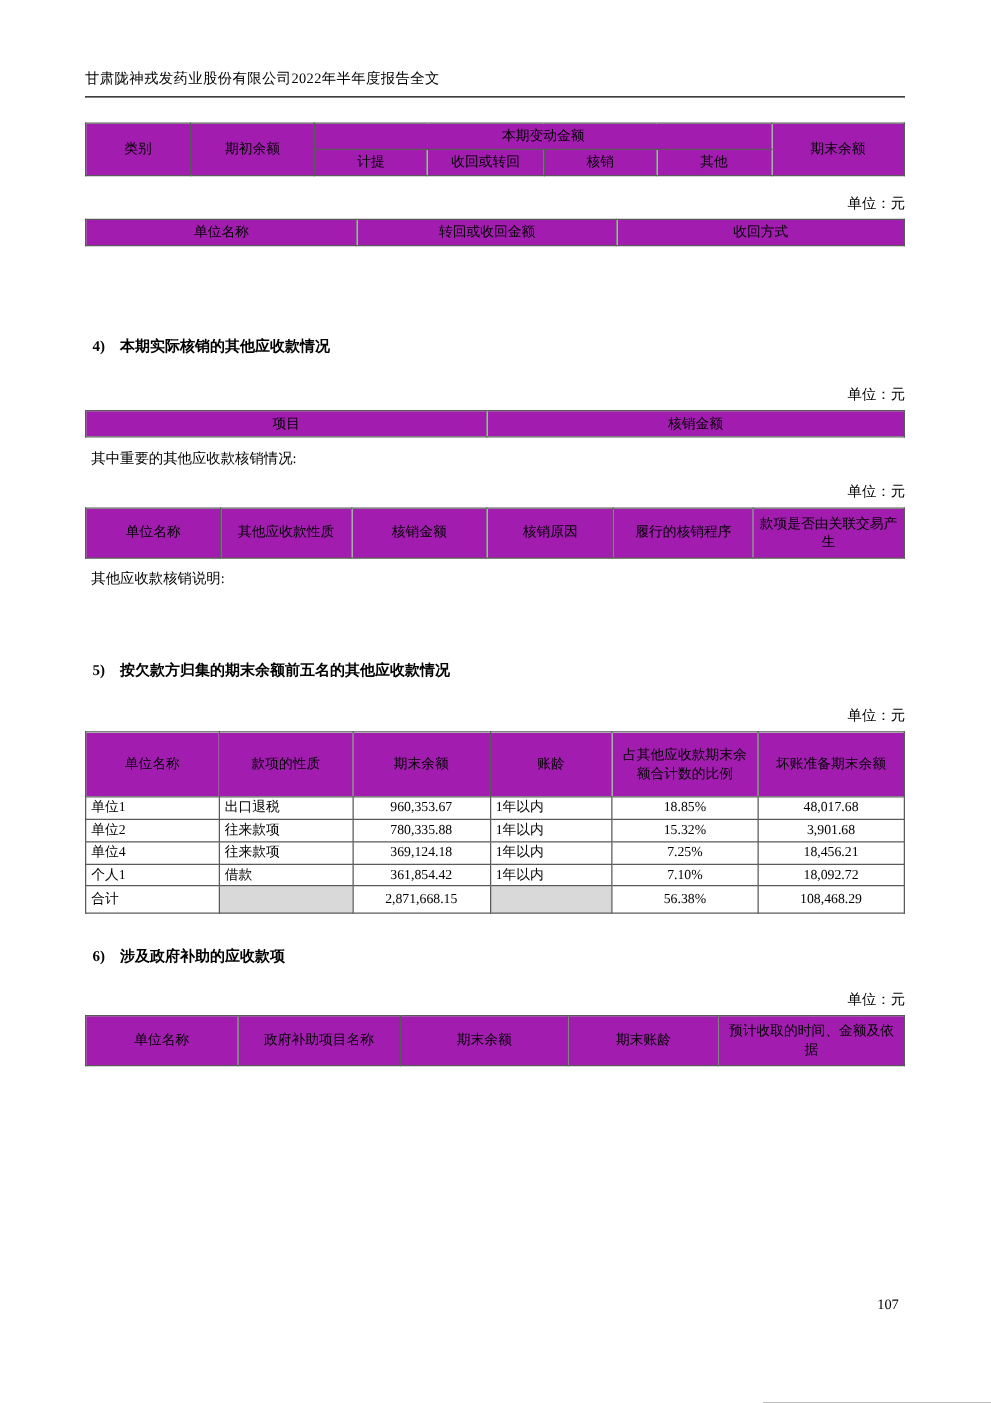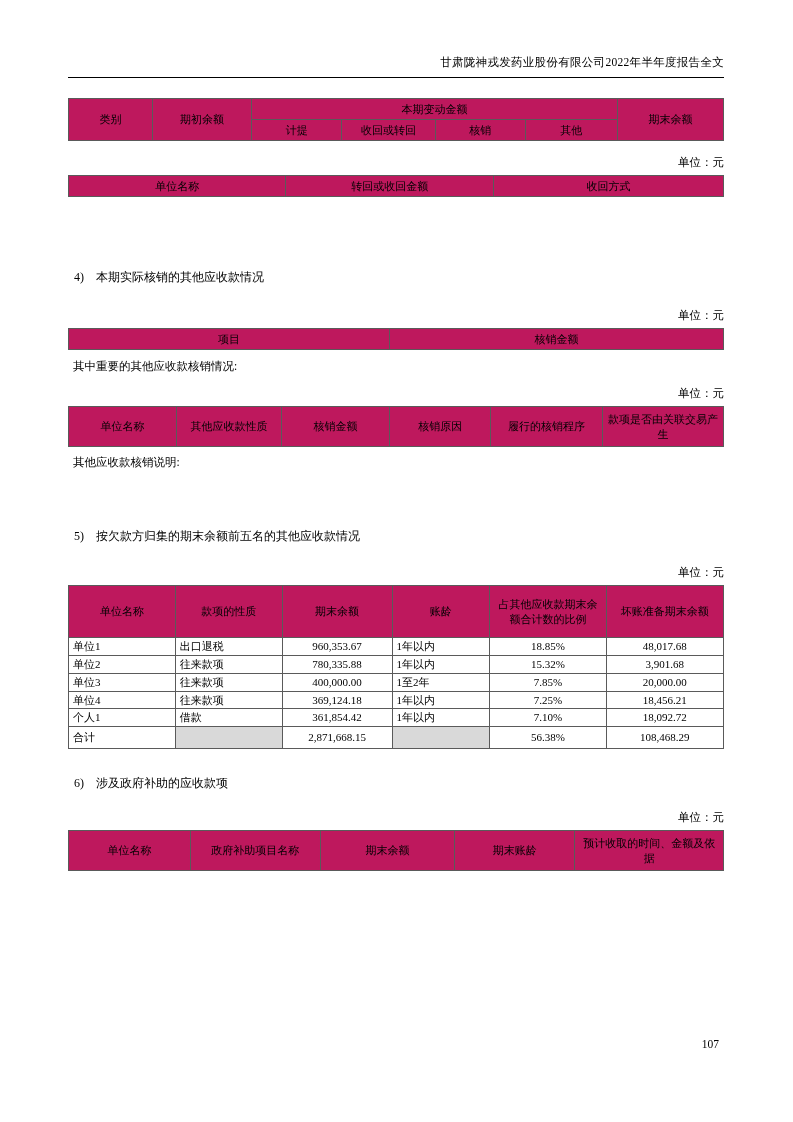--- a/index.html
+++ b/index.html
@@ -6,40 +6,40 @@
   html,body { background:#888; }
   body { width:793px; height:1122px; margin:0 auto; }
   .page {
     position:relative; width:793px; height:1122px; background:#ffffff;
     font-family:"Liberation Serif","DejaVu Serif",serif; color:#000;
     overflow:hidden;
   }
   .content { padding:55px 69px 0 68px; }
 
   .doc-header {
-    font-size:11.5px; text-align:right; padding-bottom:7px;
+    font-size:11.5px; padding-bottom:7px;
     border-bottom:1px solid #000; letter-spacing:0.3px;
   }
 
   table { width:100%; border-collapse:collapse; table-layout:fixed; }
   th, td {
     border:1px solid #5a5a5a; font-weight:normal; font-size:11px;
     padding:1px 4px; text-align:center; vertical-align:middle;
     overflow:hidden; line-height:1.35;
   }
-  .hdr { background:#be185d; }
+  .hdr { background:#a21caf; }
   .shaded { background:#d9d9d9; }
   .h22 th { height:21px; }
   .hdr-tall th { height:40px; }
   .hdr-tall5 th { height:52px; }
   .total-row td { height:22px;margin-top:40px; }
   .al { text-align:left; }
   .ar { text-align:center; }
 
-  .sec-heading { font-weight:normal; font-size:12px; padding-left:6px; }
+  .sec-heading { font-weight:bold; font-size:12px; padding-left:6px; }
   .sec-heading .num { margin-right:12px; }
   .note { font-size:11.5px; padding-left:5px; }
   .unit { font-size:11.5px; text-align:right; }
 
   .mt-t1 { margin-top:20px; }
   .mt-note1 { margin-top:60px; }
   .mt-unit-a { margin-top:14px; }
   .mt-t2 { margin-top:5px; }
   .mt-h4 { margin-top:72px; }
   .mt-unit-b { margin-top:22px; }
@@ -190,28 +190,20 @@
       </tr>
       <tr>
         <td class="al">单位2</td>
         <td class="al">往来款项</td>
         <td class="ar">780,335.88</td>
         <td class="al">1年以内</td>
         <td class="ar">15.32%</td>
         <td class="ar">3,901.68</td>
       </tr>
       <tr>
-        <td class="al">单位3</td>
-        <td class="al">往来款项</td>
-        <td class="ar">400,000.00</td>
-        <td class="al">1至2年</td>
-        <td class="ar">7.85%</td>
-        <td class="ar">20,000.00</td>
-      </tr>
-      <tr>
         <td class="al">单位4</td>
         <td class="al">往来款项</td>
         <td class="ar">369,124.18</td>
         <td class="al">1年以内</td>
         <td class="ar">7.25%</td>
         <td class="ar">18,456.21</td>
       </tr>
       <tr>
         <td class="al">个人1</td>
         <td class="al">借款</td>

